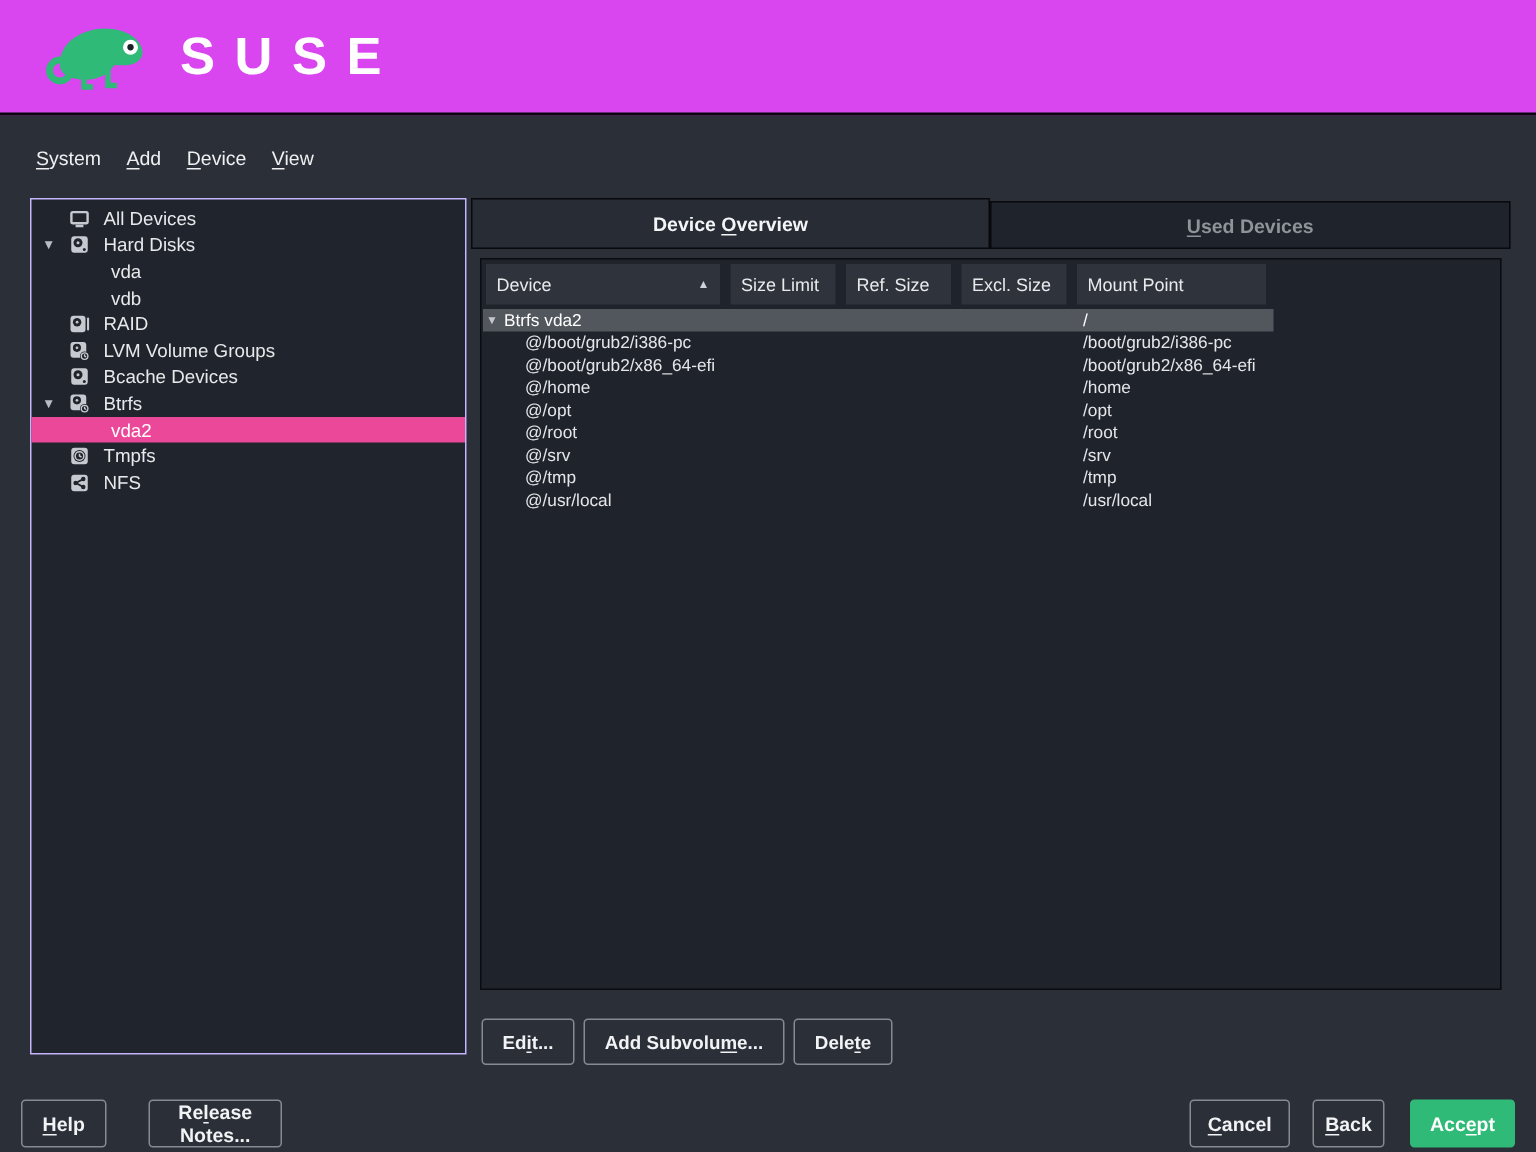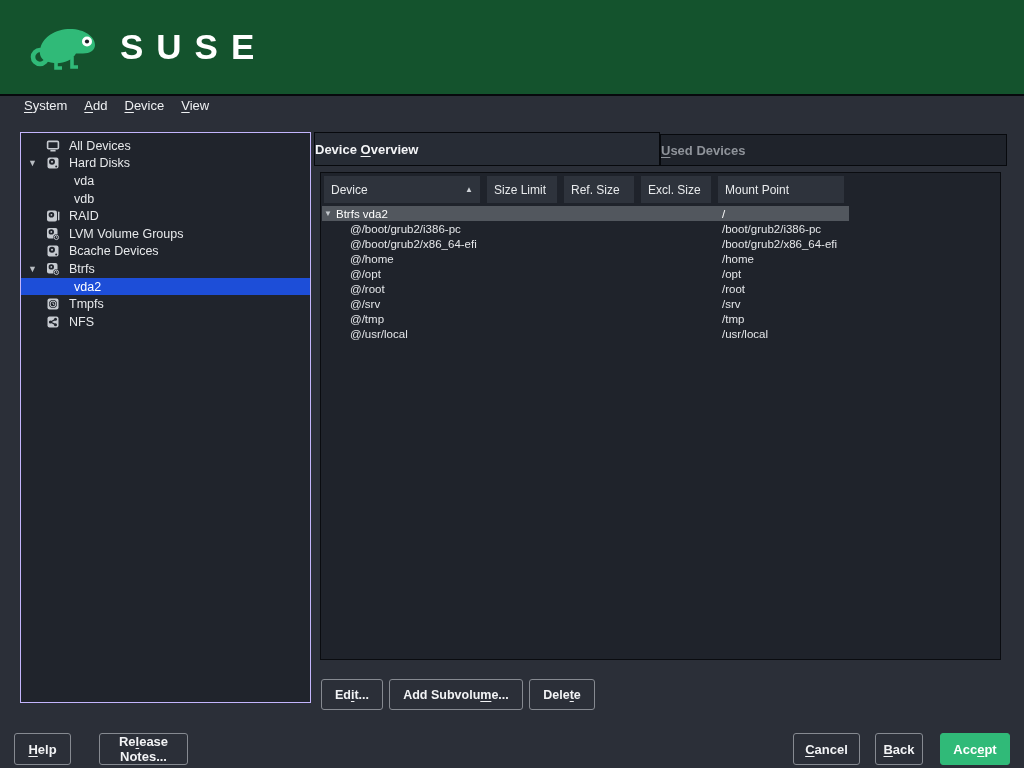--- a/index.html
+++ b/index.html
@@ -7,22 +7,22 @@
   body {
     background:#2b2f38;
     font-family:"Liberation Sans", sans-serif;
     color:#e8eaec;
     position:relative;
   }
   .mn { text-decoration:underline; text-underline-offset:2px; }
 
   
   .topbar {
-    position:absolute; left:0; top:0; width:1024px; height:96px;
-    background:#14532d; border-bottom:2px solid #07090d;
+    position:absolute; left:0; top:0; width:1024px; height:77px;
+    background:#d946ef; border-bottom:2px solid #07090d;
     display:flex; align-items:center; padding-left:26px;
   }
   .logo { display:flex; align-items:center; gap:14px; }
   .logo-text {
     color:#ffffff; font-size:35px; font-weight:bold; letter-spacing:13px;
   }
 
   
   .menubar {
     position:absolute; left:24px; top:98px;
@@ -32,30 +32,30 @@
 
   
   .sidebar {
     position:absolute; left:20px; top:132px; width:291px; height:571px;
     background:#20242c; border:1px solid #c4b5fd; padding-top:4px;
   }
   .t-row {
     height:17.6px; display:flex; align-items:center;
     padding-left:7px; font-size:12.5px; color:#e7e9eb; white-space:nowrap;
   }
-  .t-row.selected { background:#1d4ed8; color:#ffffff; }
+  .t-row.selected { background:#ec4899; color:#ffffff; }
   .t-exp { width:18px; font-size:9px; color:#b9bdc3; text-align:left; flex:none; }
   .t-icon { width:15px; height:15px; margin-right:8px; flex:none; display:flex; align-items:center; }
   .t-row.child { padding-left:53px; }
   .t-icon svg { width:14px; height:14px; }
 
   
   .tabbar { position:absolute; left:314px; top:132px; width:693px; height:34px; display:flex; }
   .tab {
-    font-size:13px; font-weight:bold; display:flex; align-items:center; justify-content:flex-start;
+    font-size:13px; font-weight:bold; display:flex; align-items:center; justify-content:center;
   }
   .tab.active {
     width:346px; background:#272c35; border:1px solid #07090d; color:#f4f5f7;
   }
   .tab.inactive {
     flex:1; margin-top:2px; background:#1f232b; border:1px solid #07090d; color:#8f939a;
   }
 
   
   .table-panel {

